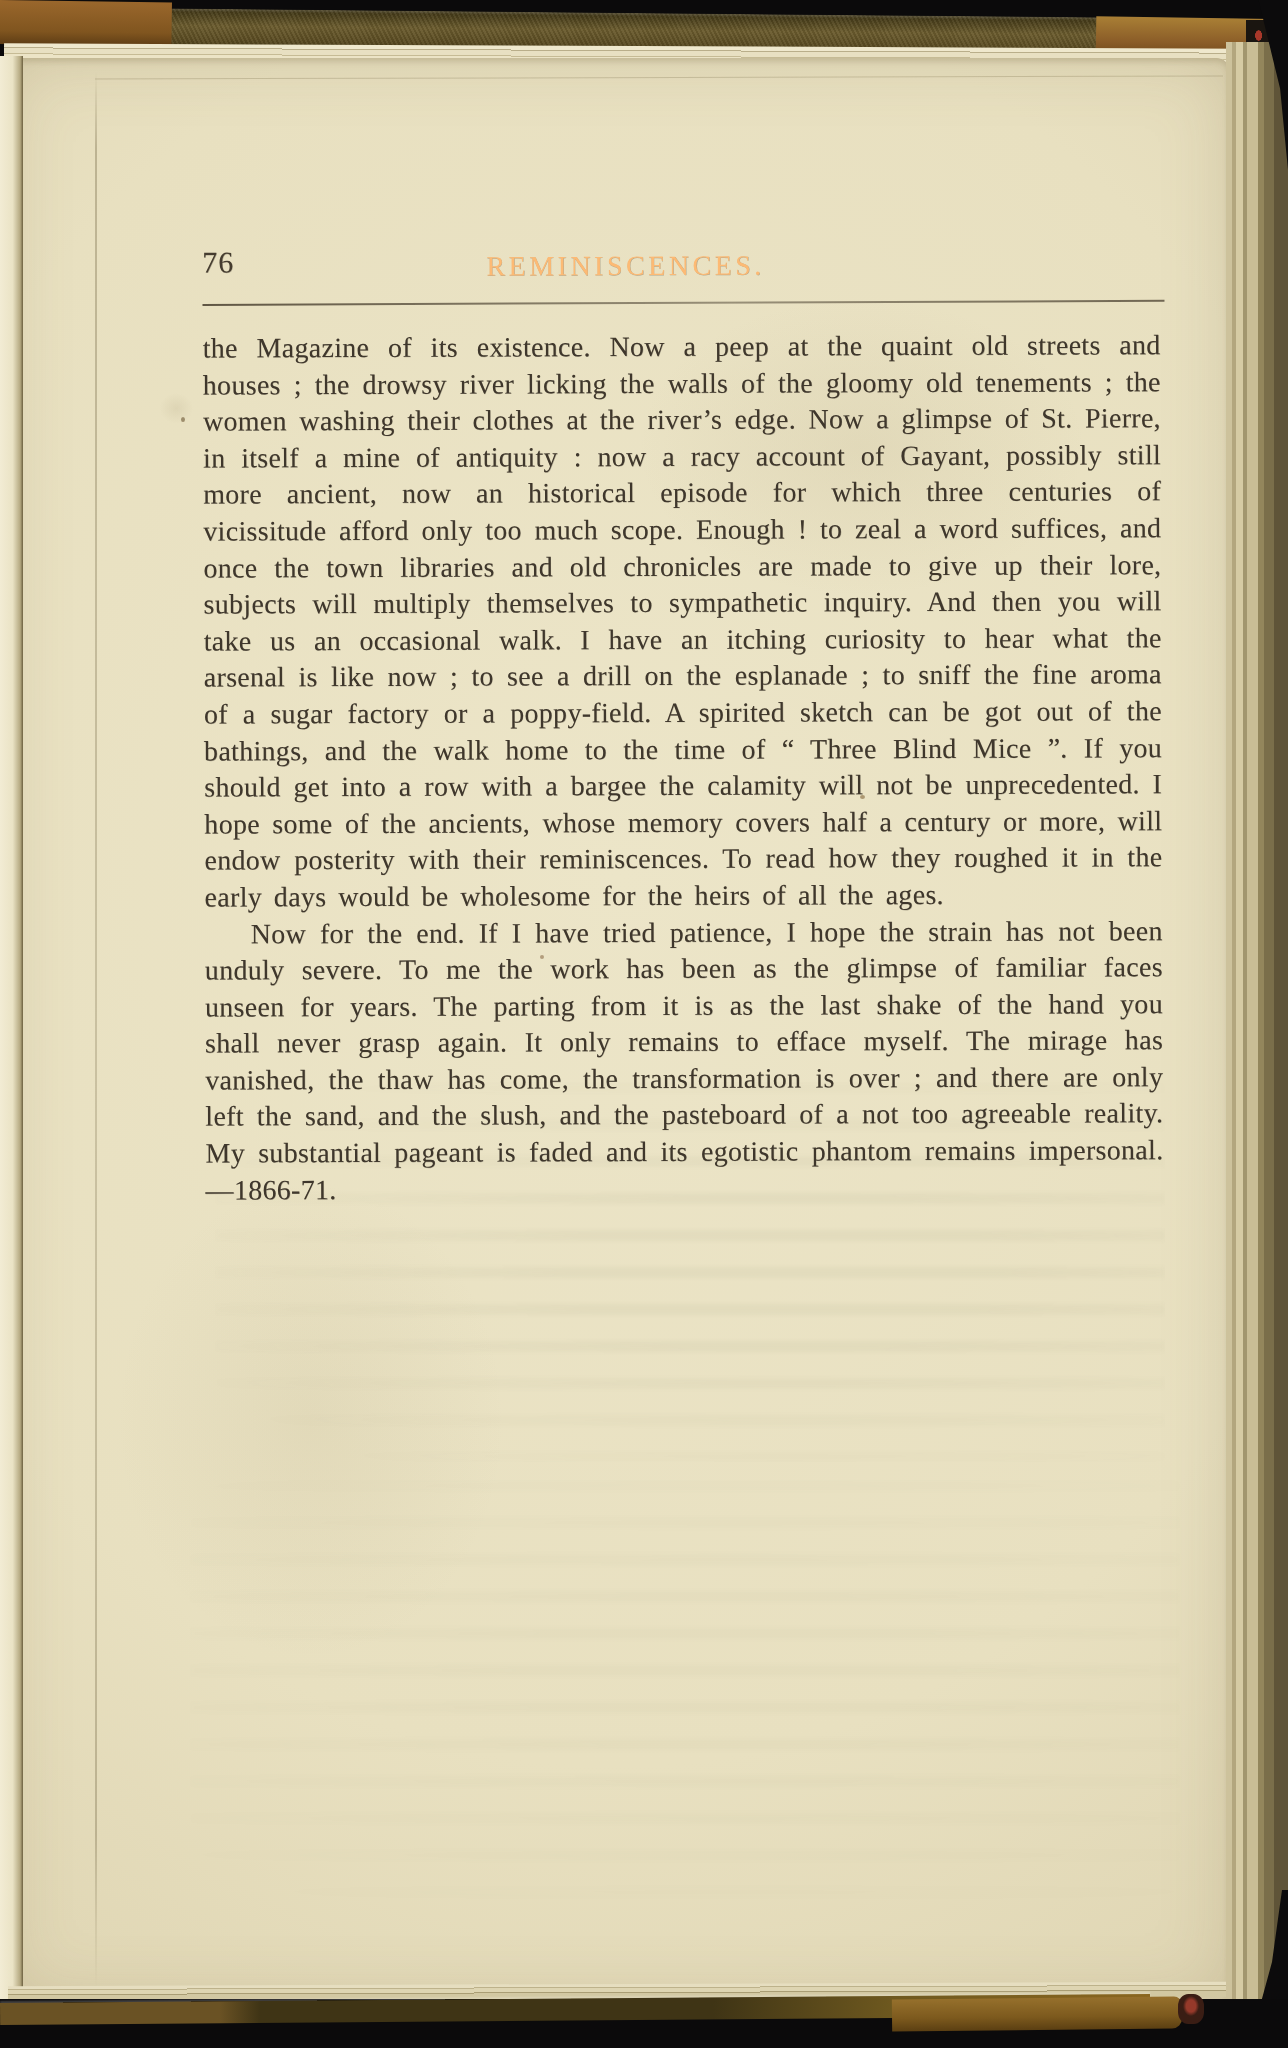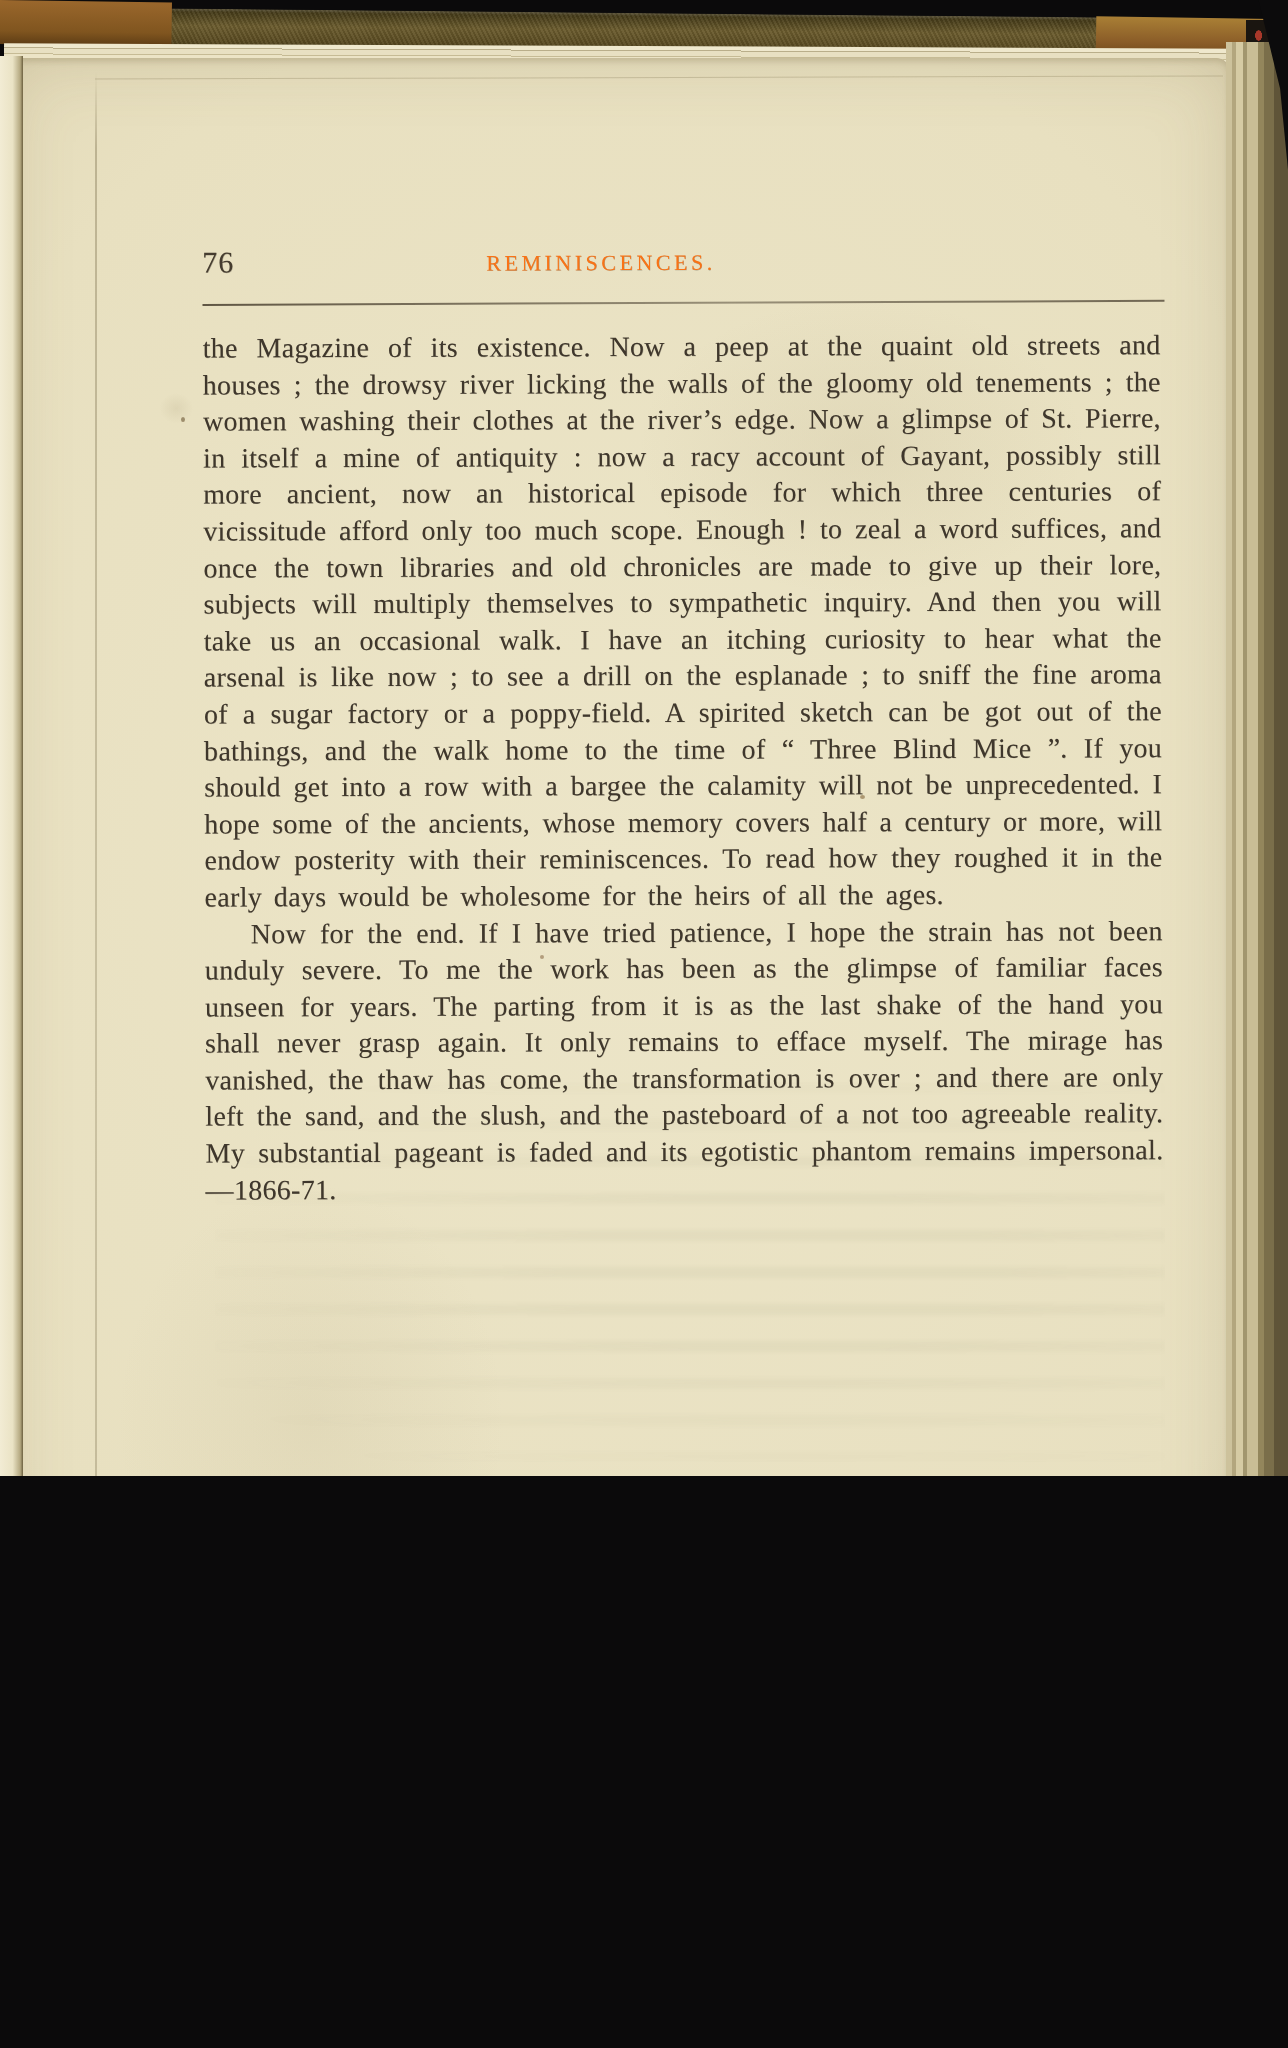--- a/index.html
+++ b/index.html
@@ -1,17 +1,17 @@
 <!DOCTYPE html>
 <html><head>
 <meta charset="utf-8">
 <style>
   html,body{margin:0;padding:0;background:#0b0a0b;}
   .scene{
-    position:relative;width:1288px;height:1476px;overflow:hidden;
+    position:relative;width:1288px;height:2048px;overflow:hidden;
     background:#0b0a0b;
     font-family:"Liberation Serif","DejaVu Serif",serif;
   }
   
   .olive-band{
     position:absolute;top:7px;left:16px;width:1224px;height:45px;
     background:
       repeating-linear-gradient(63deg, rgba(255,255,255,0.05) 0 2px, rgba(0,0,0,0.08) 2px 4px),
       linear-gradient(180deg,#3c3314 0%,#6b5c2e 38%,#5a4b22 70%,#3d3314 100%);
     transform:rotate(0.55deg);transform-origin:left top;border-radius:2px;
@@ -127,21 +127,21 @@
   .s3{left:540px;top:955px;width:4px;height:4px;background:rgba(110,70,35,0.45);}
   
   .content{position:absolute;left:0;top:0;width:1288px;height:2048px;transform:rotate(-0.2deg);}
   .pagenum{
     position:absolute;left:205px;top:244px;
     font-size:30px;color:#453c2f;letter-spacing:1px;
     text-shadow:0.4px 0.4px 0.6px rgba(63,55,44,0.35);
   }
   .runhead{
     position:absolute;left:489px;top:250px;
-    font-size:22px;color:#f97316;letter-spacing:3.5px;
+    font-size:28px;color:#fdba74;letter-spacing:3.5px;
     text-shadow:0.4px 0.4px 0.6px rgba(63,55,44,0.35);
   }
   .rule{
     position:absolute;left:205px;top:302px;width:962px;height:2px;
     background:linear-gradient(90deg, rgba(72,62,46,0.85), rgba(72,62,46,0.5) 55%, rgba(72,62,46,0.75));
     transform:rotate(-0.05deg);
   }
   .textblock{
     position:absolute;left:205px;top:329px;width:958px;
     font-size:28px;line-height:36.6px;color:#3f372c;

